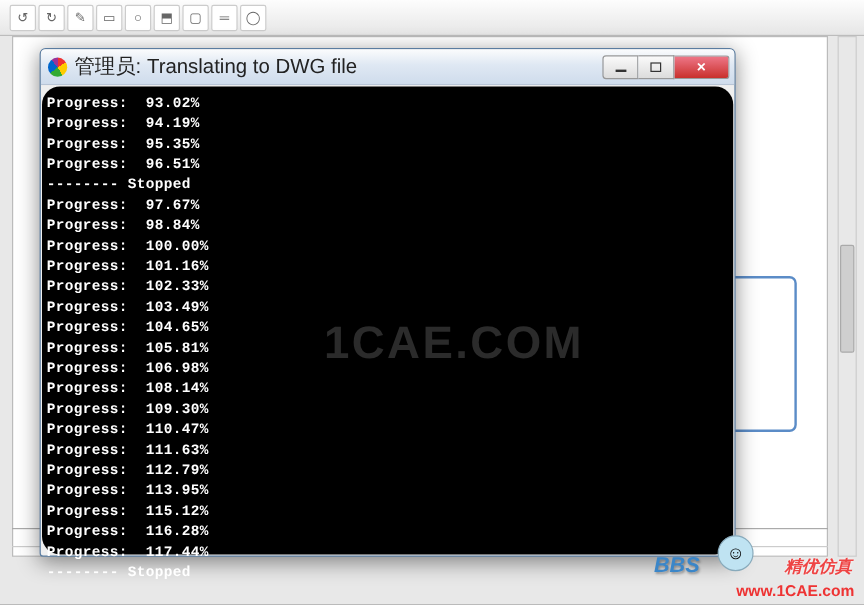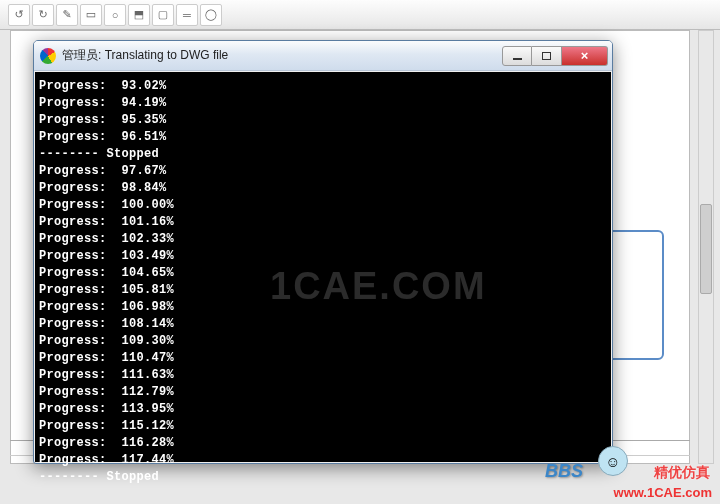--- a/index.html
+++ b/index.html
@@ -57,21 +57,21 @@
     background: linear-gradient(#fbfcfd,#dfe8f3 45%,#cfdcec);
     border-bottom: 1px solid #b8c5d6;
     display:flex; align-items:center; padding:0 4px 0 6px;
     border-radius:4px 4px 0 0;
   }
   .app-icon {
     width:16px;height:16px;border-radius:50%;
     background: conic-gradient(#e33 0 60deg,#fc0 60deg 150deg,#3a3 150deg 230deg,#06c 230deg 320deg,#939 320deg 360deg);
     margin-right:6px;
   }
-  .title-text { font-size:12px; color:#222; white-space:nowrap; }
+  .title-text { font-size:17px; color:#222; white-space:nowrap; }
   .title-spacer { flex:1; }
   .win-btns { display:flex; gap:0; }
   .win-btn {
     width:30px;height:20px;border:1px solid #999;
     display:flex;align-items:center;justify-content:center;
     font-size:11px; background:linear-gradient(#fafafa,#dcdcdc);
     color:#333; position:relative;
   }
   .win-btn.min{border-radius:3px 0 0 3px;}
   .win-btn.max{border-left:none;}
@@ -88,31 +88,33 @@
   }
   .console {
     background:#000; color:#fff;
     font-family:"Courier New","Consolas",monospace;
     font-size:12px; font-weight:bold;
     padding:6px 6px 6px 4px;
     height:390px;
     white-space:pre;
     line-height:17px;
     letter-spacing:0.3px;
+    border-radius:15px;
   }
   
   .wm1 {
     position:absolute; left:270px; top:265px; color:#2b2b2b;
     font-family:Arial,sans-serif; font-size:38px; font-weight:bold; letter-spacing:2px;
     pointer-events:none;
   }
   .wm2 {
     position:absolute; right:10px; bottom:22px;
     color:#e44; font-size:14px; font-weight:bold;
     text-shadow:0 0 2px #fff;
+    font-style:italic;
   }
   .wm3 {
     position:absolute; right:8px; bottom:4px;
     color:#e33; font-size:13px; font-weight:bold;
     font-family:Arial,sans-serif;
   }
   .wm-bbs {
     position:absolute; left:545px; bottom:22px;
     color:#3b86c8; font-style:italic; font-weight:bold; font-size:18px;
     font-family:Arial,sans-serif; text-shadow:1px 1px 2px rgba(0,0,0,.3);

